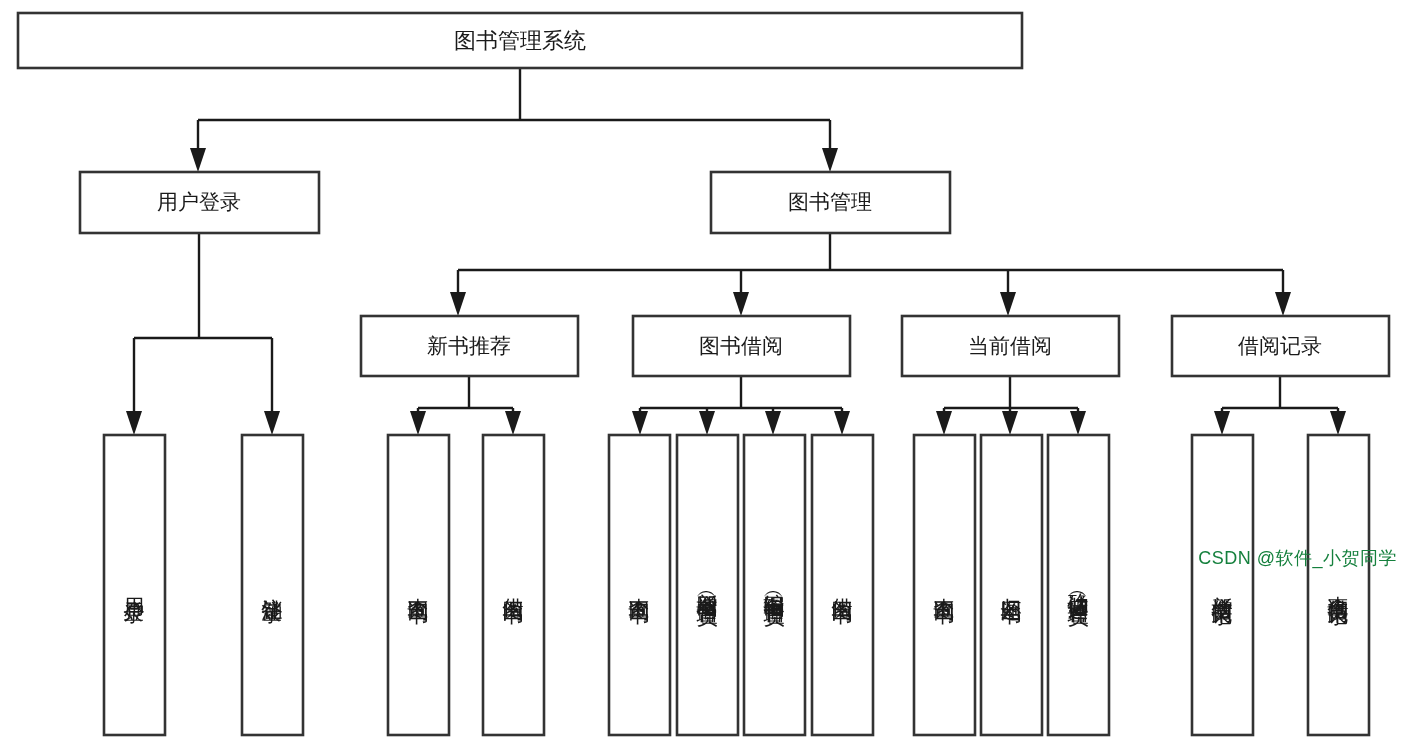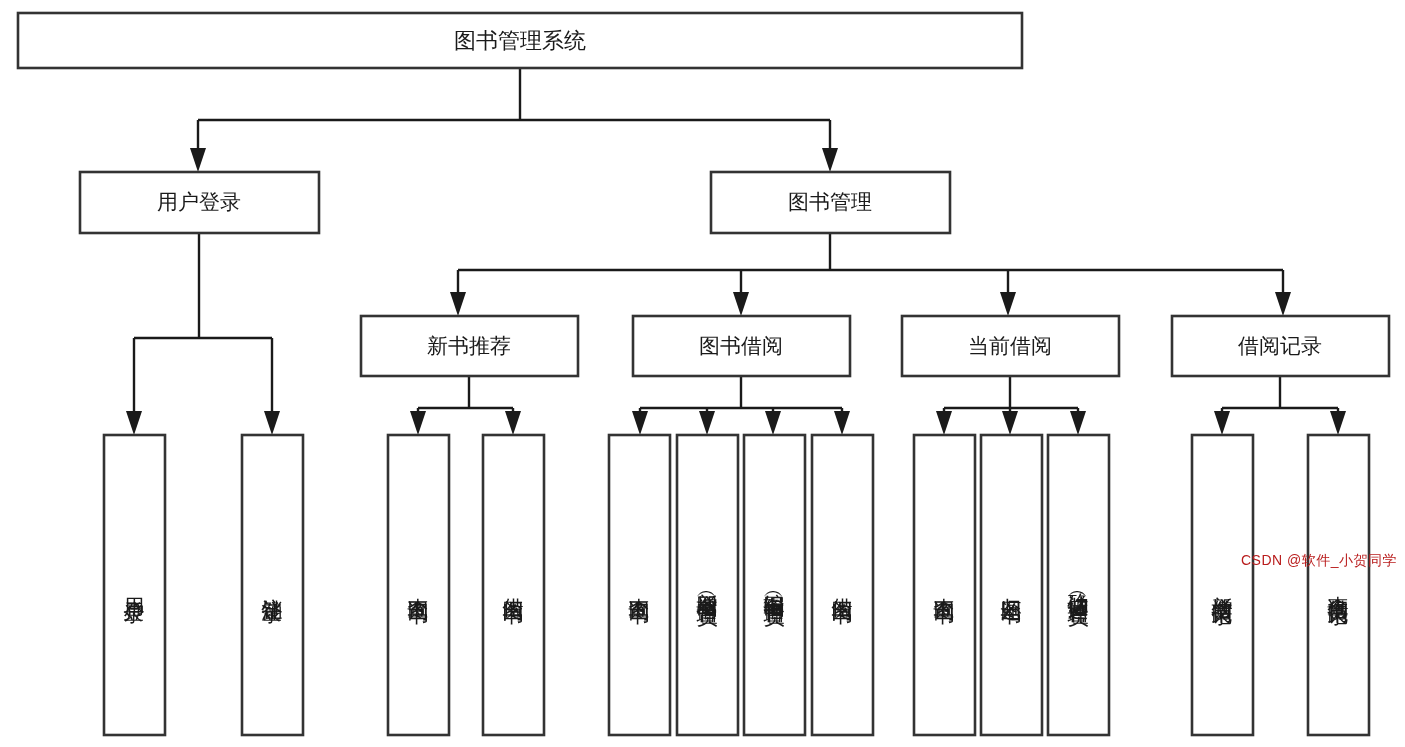--- a/index.html
+++ b/index.html
@@ -66,22 +66,22 @@
     fill: none;
   }
   .arrow-head {
     fill: #1a1a1a;
   }
   #watermark {
     position: absolute;
     right: 8px;
     bottom: 4px;
     font-family: "Liberation Sans", sans-serif;
-    font-size: 14px;
-    color: #b91c1c;
+    font-size: 18px;
+    color: #15803d;
     letter-spacing: 0.5px;
     white-space: nowrap;
     pointer-events: none;
   }
 </style>
 </head>
 <body>
 
 <div id="diagram-root">
   <svg class="flow" viewBox="0 0 1405 747" xmlns="http://www.w3.org/2000/svg">

